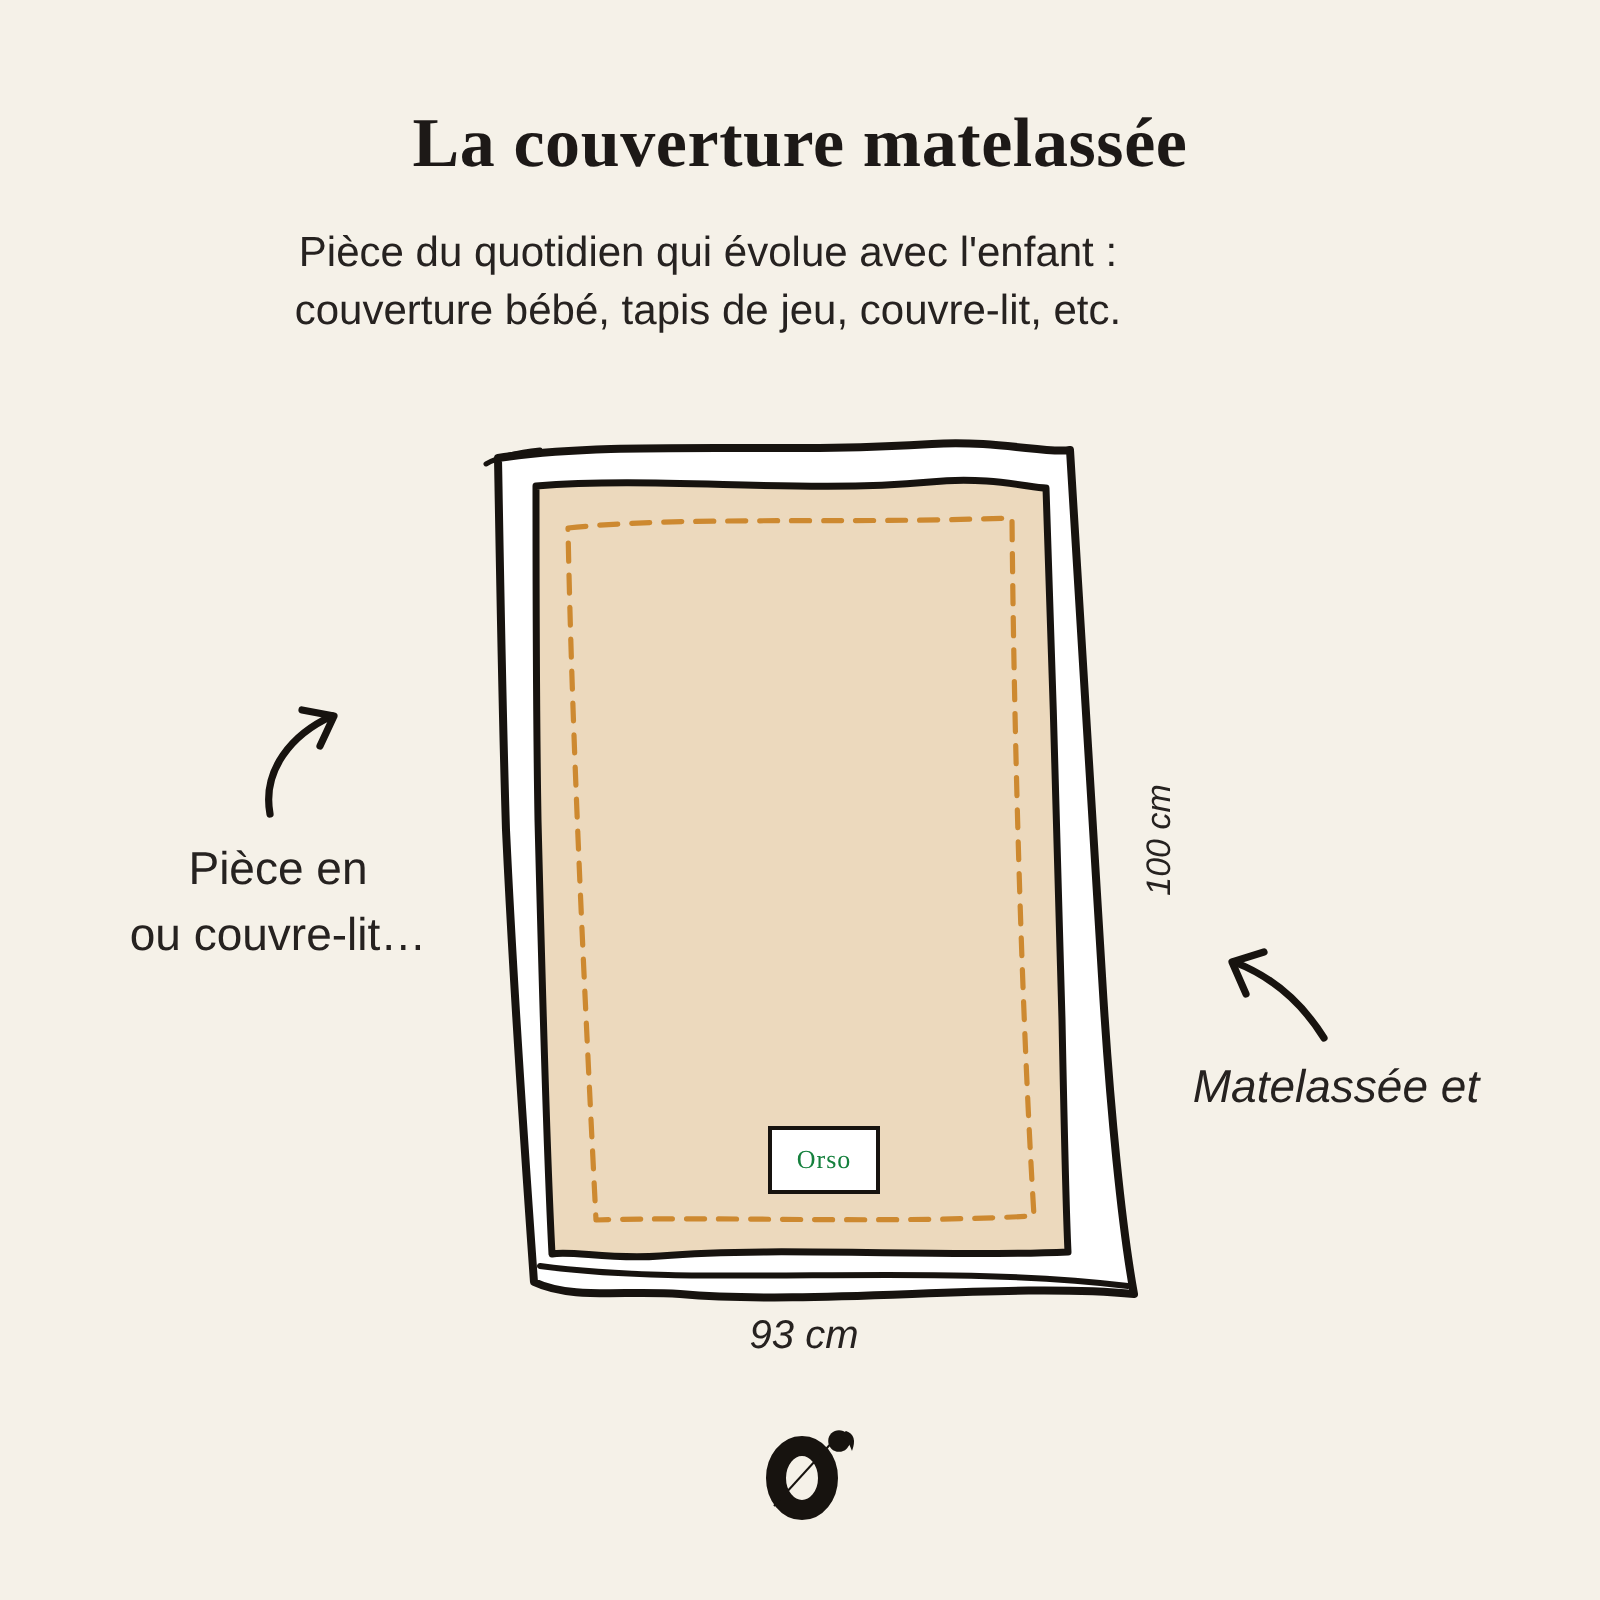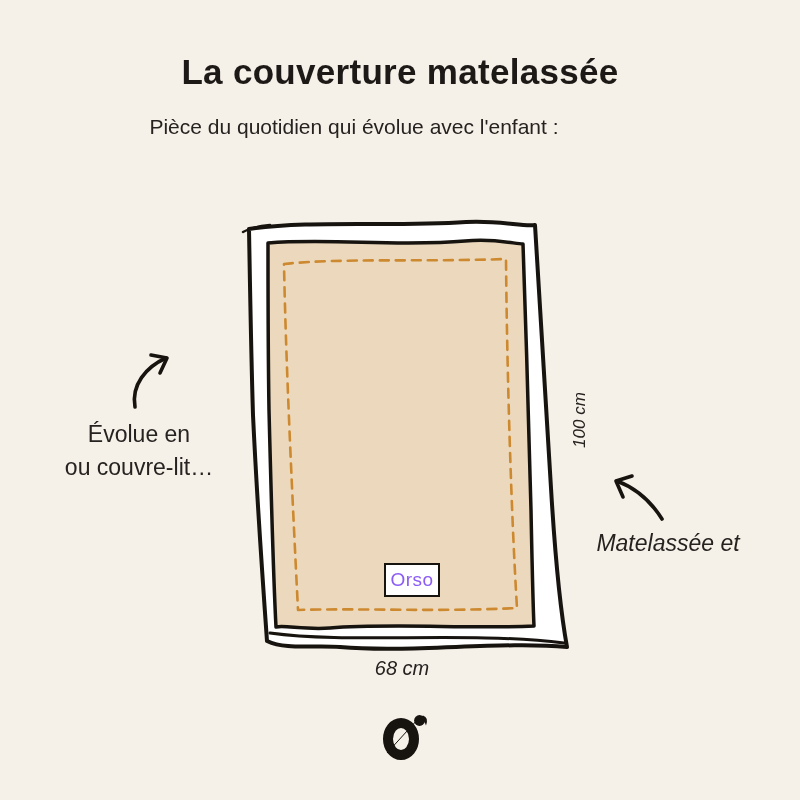--- a/index.html
+++ b/index.html
@@ -15,21 +15,21 @@
     width: 800px;
     height: 800px;
     background: #f5f1e8;
   }
   .title {
     position: absolute;
     top: 52px;
     left: 0;
     width: 800px;
     text-align: center;
-    font-family: Liberation Sans, sans-serif;
+    font-family: Liberation Serif, serif;
     font-weight: 700;
     font-size: 35px;
     letter-spacing: 0.3px;
     color: #1d1917;
   }
   .subtitle {
     position: absolute;
     top: 112px;
     left: 0;
     width: 708px;
@@ -49,24 +49,24 @@
     position: absolute;
     left: 384px;
     top: 563px;
     width: 56px;
     height: 34px;
     background: #ffffff;
     border: 2.5px solid #17130f;
     display: flex;
     align-items: center;
     justify-content: center;
-    font-family: Liberation Sans, sans-serif;
-    font-size: 19px;
+    font-family: Liberation Serif, serif;
+    font-size: 13px;
     letter-spacing: 0.5px;
-    color: #8b5cf6;
+    color: #15803d;
   }
   .annotation {
     position: absolute;
     text-align: center;
     font-size: 23px;
     line-height: 33px;
     color: #262220;
   }
   .annotation-left { left: 18px; top: 418px; width: 242px; }
   .annotation-right { left: 548px; top: 527px; width: 240px; font-style: italic; }
@@ -102,20 +102,21 @@
 </style>
 </head>
 <body>
 
 <div class="canvas">
 
   <h1 class="title">La couverture matelassée</h1>
 
   <div class="subtitle">
     <div>Pièce du quotidien qui évolue avec l'enfant :</div>
+    <div>couverture bébé, tapis de jeu, couvre-lit, etc.</div>
   </div>
 
   <svg class="blanket-svg" viewBox="0 0 330 448">
 
     <path d="M 9,19
              C 70,10 150,17 226,12
              C 258,10 284,17 295,15
              C 299,78 305,180 311,278
              C 315,345 321,404 327,437
              C 262,431 170,443 100,437
@@ -150,30 +151,30 @@
     <path d="M 13,60 C 9,38 24,20 44,11" fill="none" stroke="#17130f" stroke-width="3.6" stroke-linecap="round"></path>
     <polyline points="29,8 45,11 38,26" fill="none" stroke="#17130f" stroke-width="3.6" stroke-linecap="round" stroke-linejoin="round"></polyline>
   </svg>
 
   <svg class="arrow-svg arrow-right" width="70" height="62" viewBox="0 0 70 62">
     <path d="M 62,52 C 52,36 38,22 17,14" fill="none" stroke="#17130f" stroke-width="3.6" stroke-linecap="round"></path>
     <polyline points="32,9 16,14 23,30" fill="none" stroke="#17130f" stroke-width="3.6" stroke-linecap="round" stroke-linejoin="round"></polyline>
   </svg>
 
   <div class="annotation annotation-left">
-    <div>Évolue en</div>
+    <div>Pièce en</div>
     <div>ou couvre-lit…</div>
   </div>
 
   <div class="annotation annotation-right">
     <div>Matelassée et</div>
   </div>
 
   <div class="dim-label dim-height">100 cm</div>
-  <div class="dim-label dim-width">68 cm</div>
+  <div class="dim-label dim-width">93 cm</div>
 
   <svg class="logo-svg" viewBox="0 0 54 56">
     <ellipse cx="21" cy="31" rx="13" ry="16" fill="none" stroke="#17130f" stroke-width="10"></ellipse>
     <line x1="7" y1="45" x2="38" y2="11" stroke="#17130f" stroke-width="1"></line>
     <circle cx="39.5" cy="12.5" r="5.4" fill="#17130f"></circle>
     <path d="M 43,7.5 Q 49,9.5 46,17.5 Q 44.5,12.5 40,9.5 Z" fill="#17130f"></path>
   </svg>
 
 </div>
 

